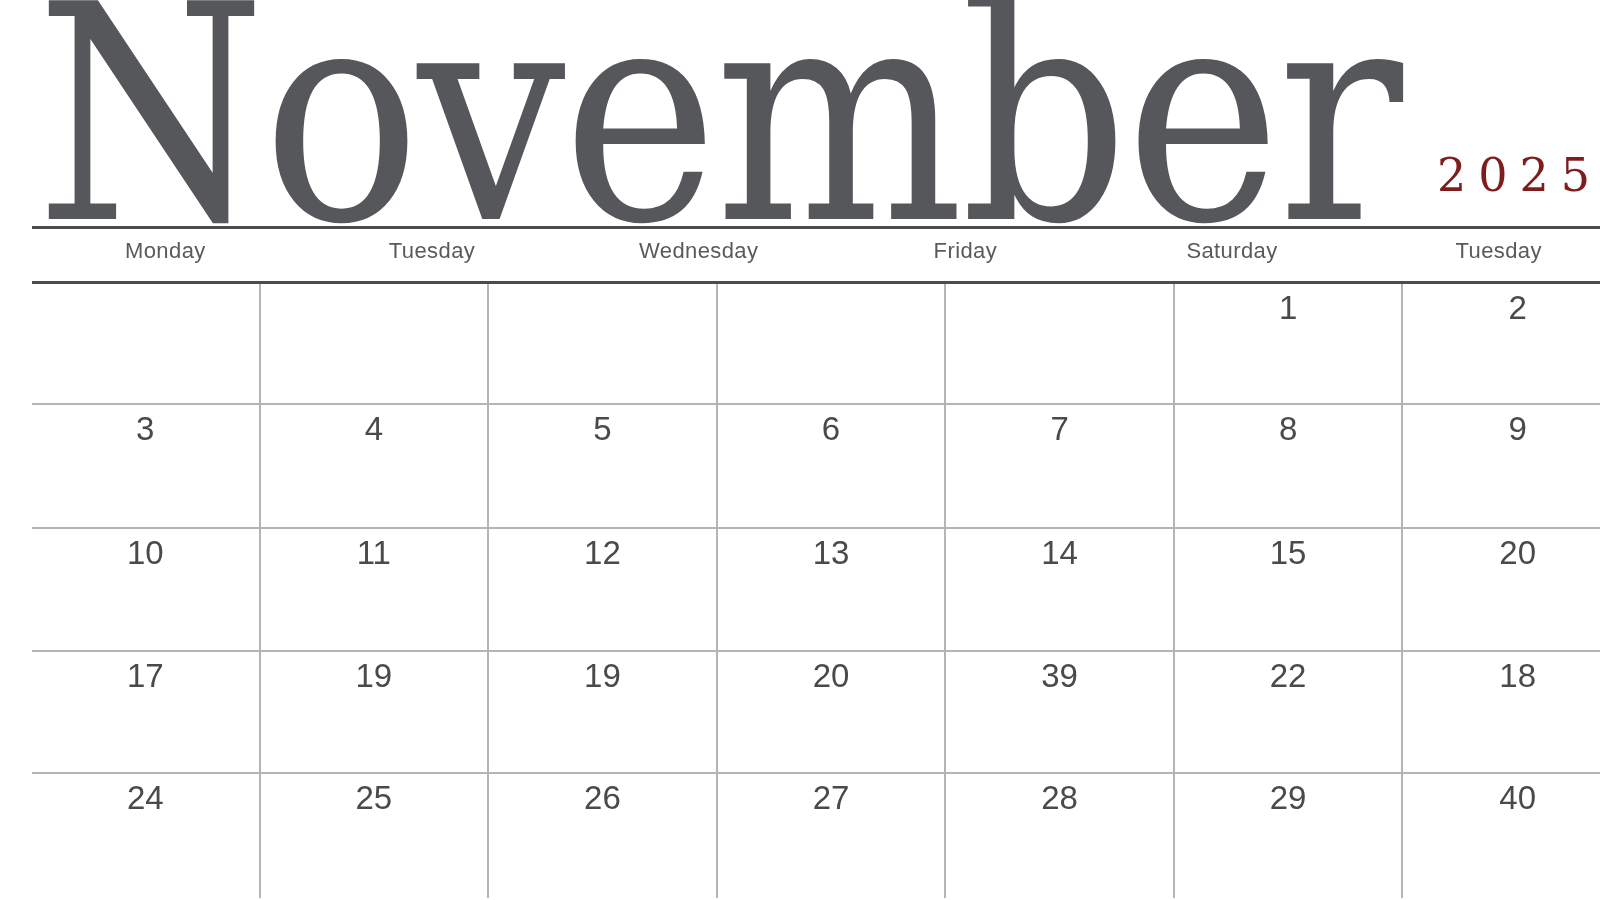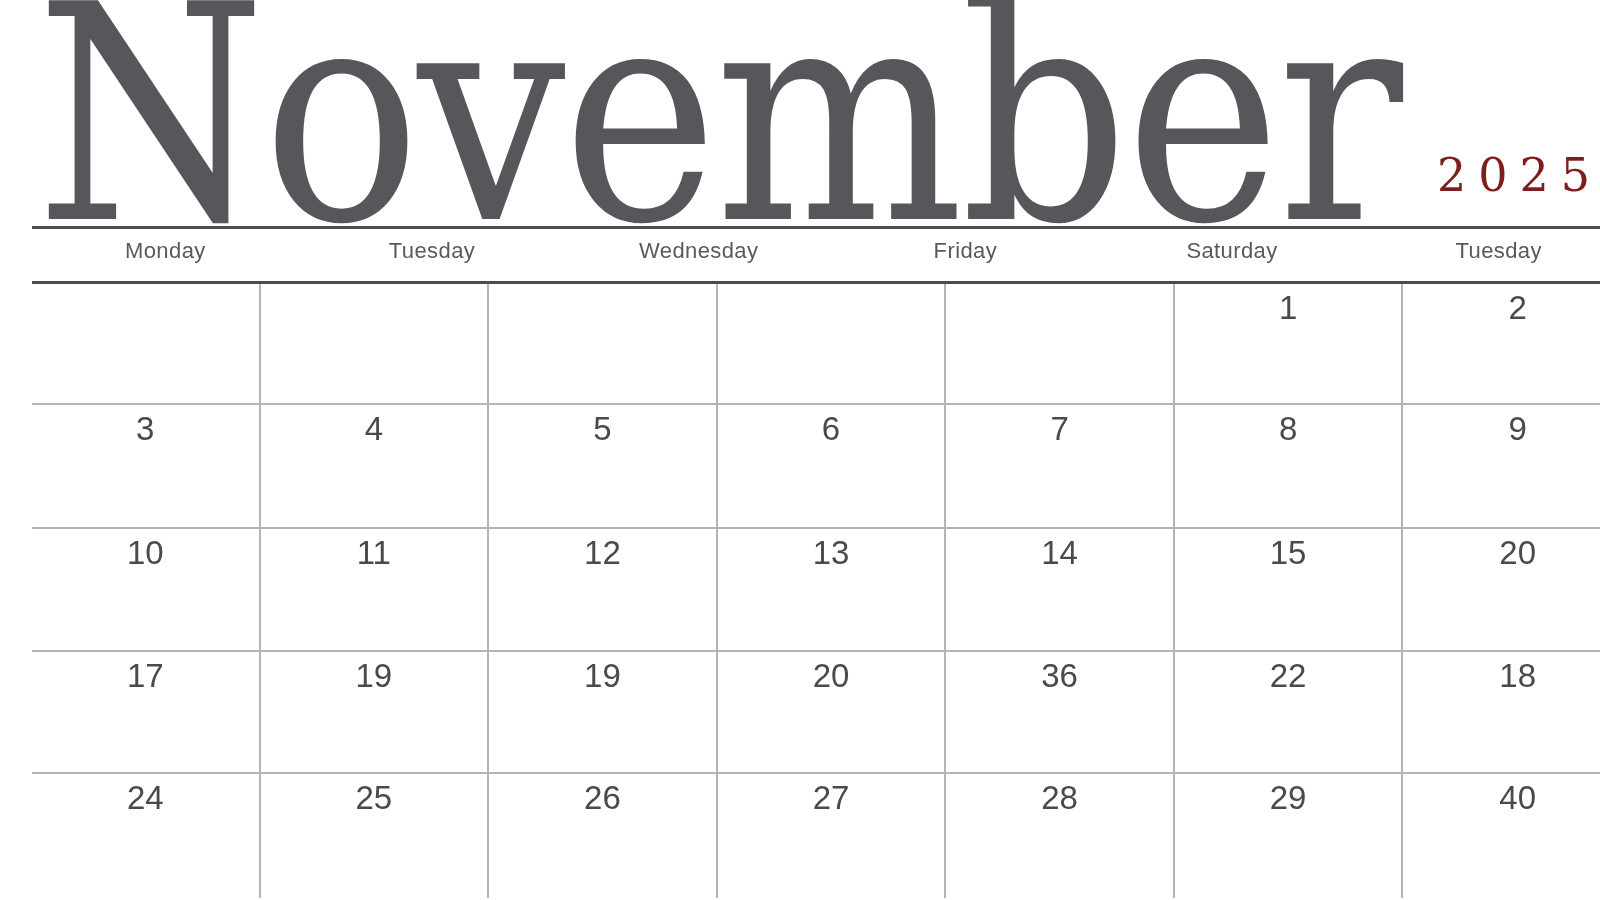--- a/index.html
+++ b/index.html
@@ -117,21 +117,21 @@
     <div class="cell">12</div>
     <div class="cell">13</div>
     <div class="cell">14</div>
     <div class="cell">15</div>
     <div class="cell">20</div>
 
     <div class="cell">17</div>
     <div class="cell">19</div>
     <div class="cell">19</div>
     <div class="cell">20</div>
-    <div class="cell">36</div>
+    <div class="cell">39</div>
     <div class="cell">22</div>
     <div class="cell">18</div>
 
     <div class="cell">24</div>
     <div class="cell">25</div>
     <div class="cell">26</div>
     <div class="cell">27</div>
     <div class="cell">28</div>
     <div class="cell">29</div>
     <div class="cell">40</div>

